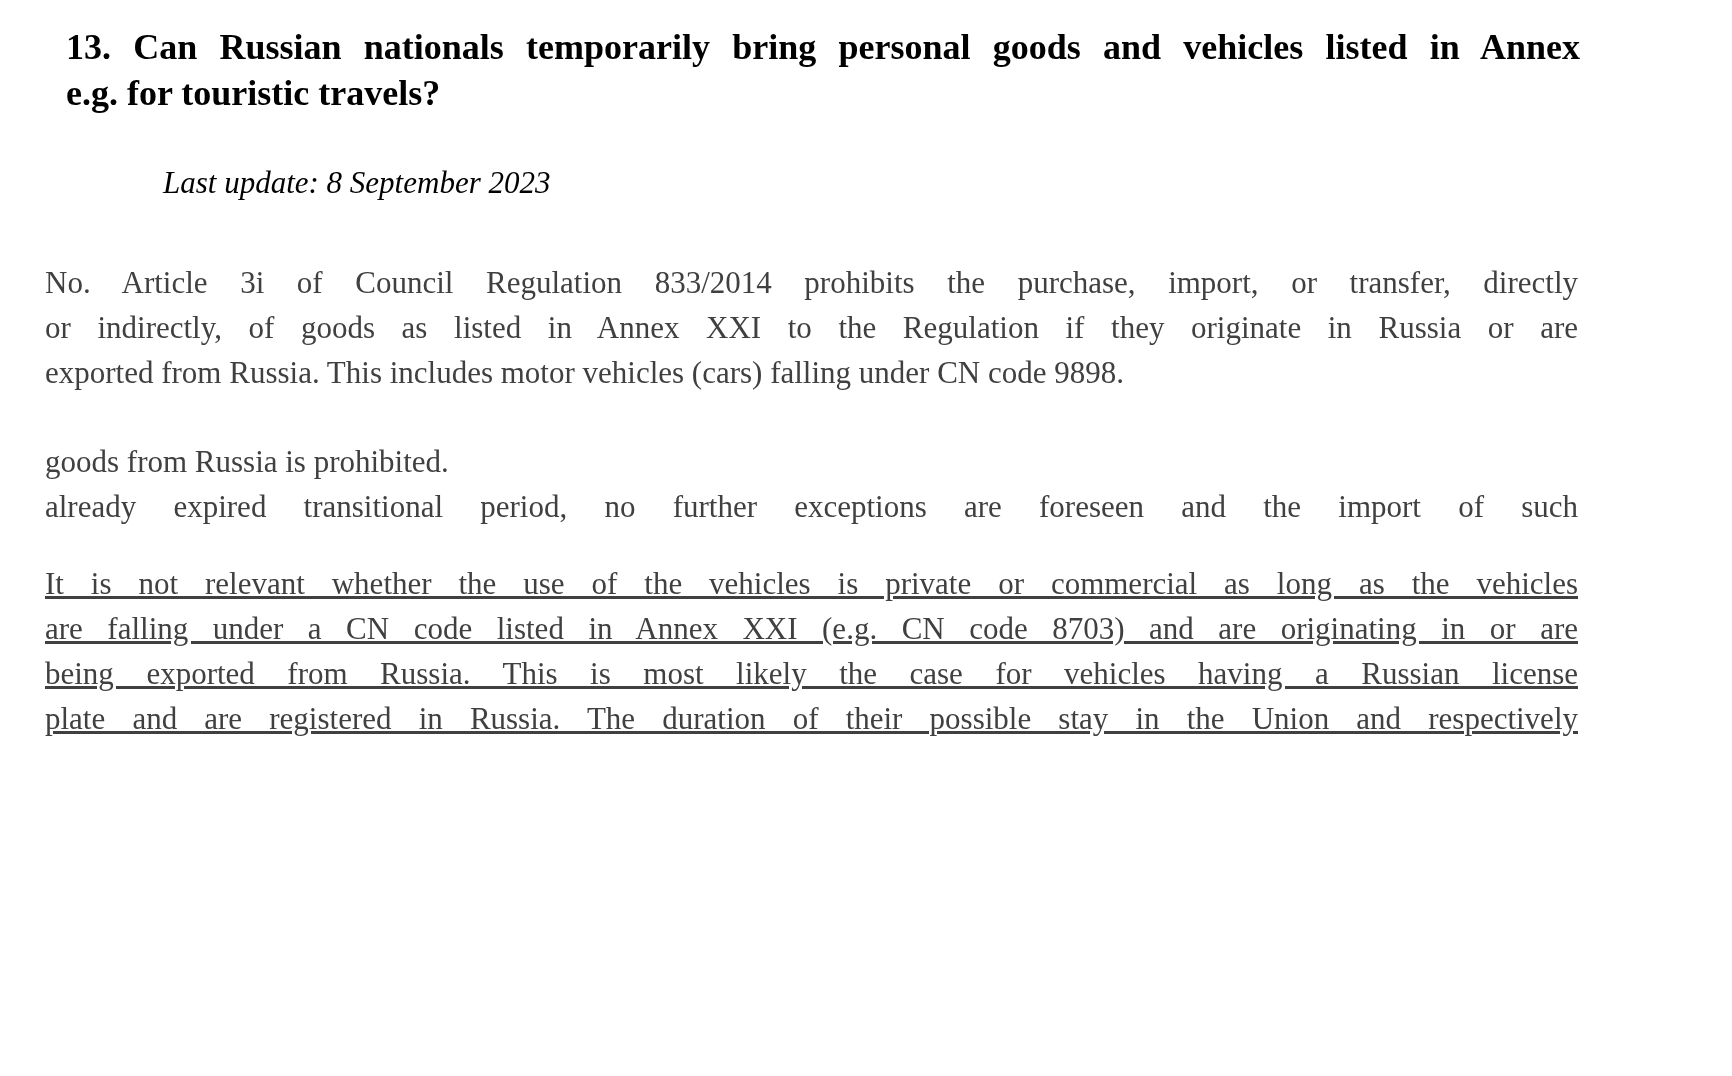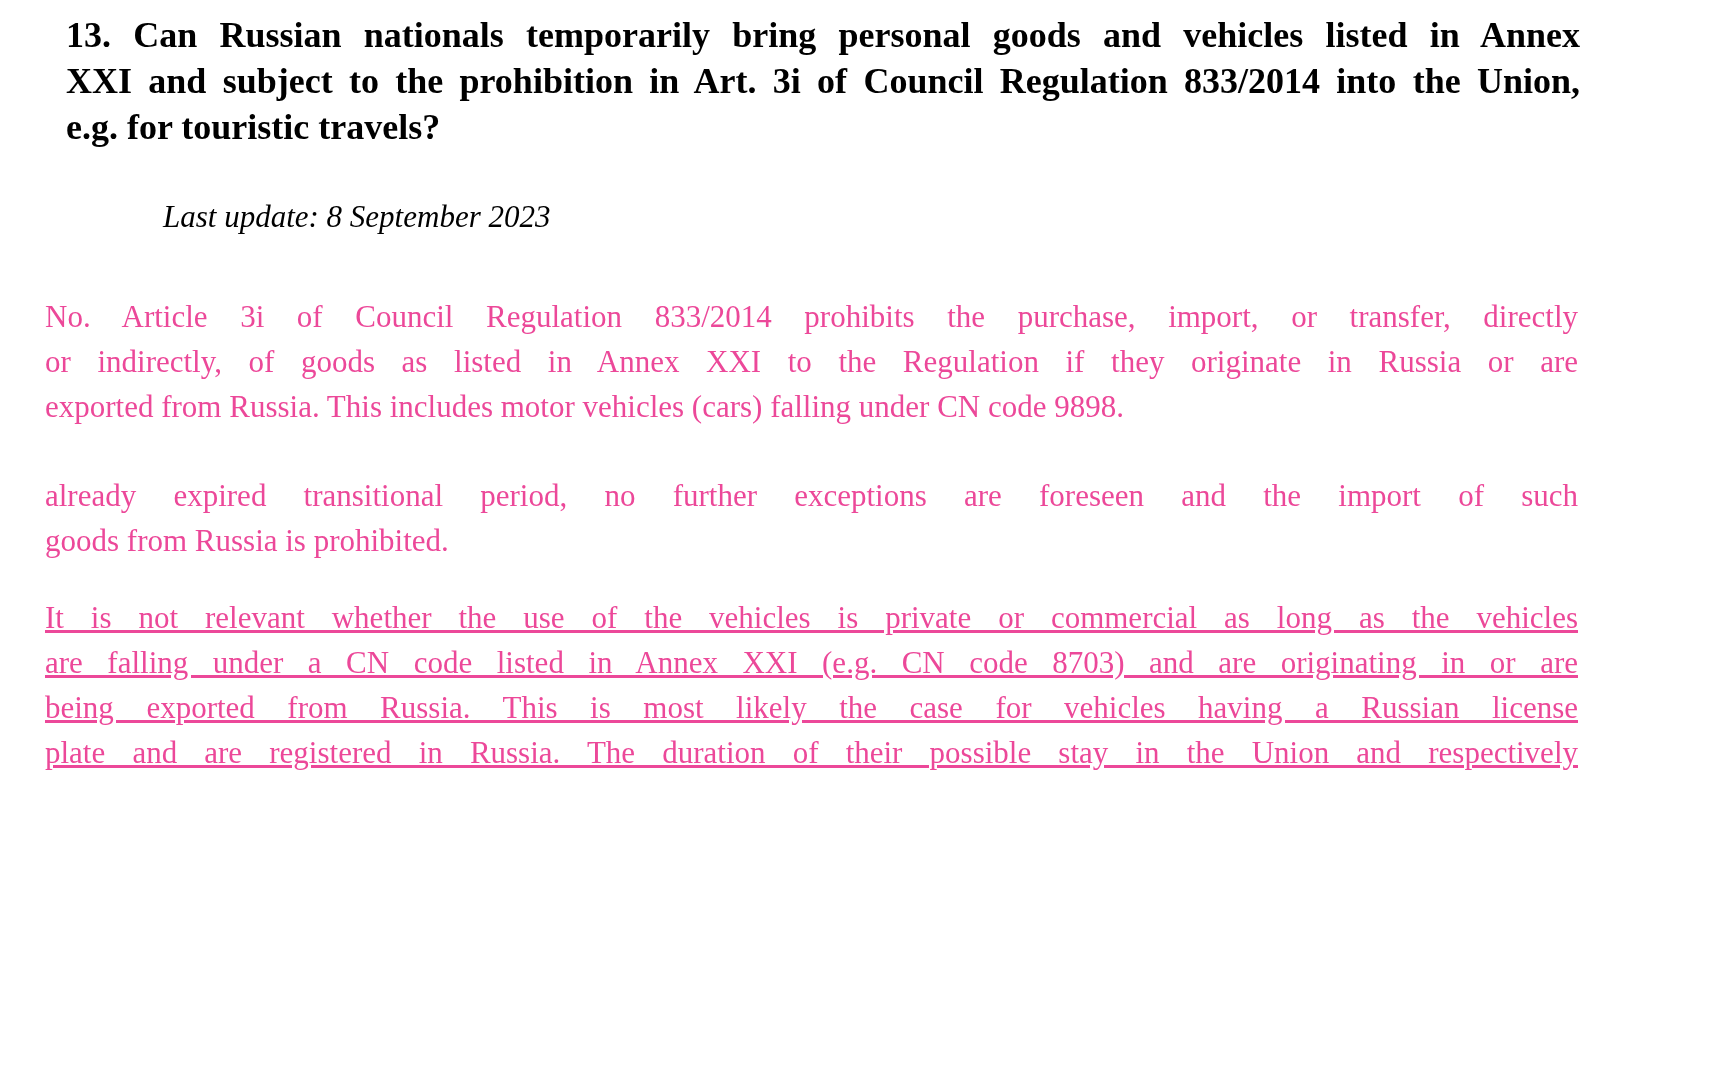--- a/index.html
+++ b/index.html
@@ -6,21 +6,21 @@
     margin: 0;
     padding: 0;
     background: #ffffff;
   }
   .page {
     position: relative;
     width: 1732px;
     height: 1060px;
     background: #ffffff;
     box-sizing: border-box;
-    padding: 12px 152px 0 45px;
+    padding: 24px 152px 0 45px;
     overflow: hidden;
     color: #000000;
     font-family: "Liberation Serif", "DejaVu Serif", serif;
   }
   .heading {
     margin: 0 0 0 21px;
     font-weight: bold;
     font-size: 36px;
     line-height: 46px;
     color: #000000;
@@ -29,53 +29,52 @@
     margin: 46px 0 17px 118px;
     font-style: italic;
     font-size: 31px;
     line-height: 42px;
     color: #000000;
   }
   .para {
     font-size: 31px;
     line-height: 45px;
     margin: 44px 2px 0 0;
-    color: #ec4899;
+    color: #404040;
   }
   #paragraphs .para:first-child { margin-top: 56px; }
   #paragraphs .para:last-child  { margin-top: 32px; text-decoration: underline; }
   .line {
     text-align: justify;
     text-align-last: justify;
   }
   .line.last {
     text-align-last: left;
   }
 </style>
 </head>
 <body>
 
 <div class="page">
   <h1 class="heading">
       <div class="line">13. Can Russian nationals temporarily bring personal goods and vehicles listed in Annex</div>
-      <div class="line">XXI and subject to the prohibition in Art. 3i of Council Regulation 833/2014 into the Union,</div>
       <div class="line last">e.g. for touristic travels?</div>
     </h1>
 
   <p class="last-update">Last update: 8 September 2023</p>
 
   <div id="paragraphs">
       <div class="para">
         <div class="line">No. Article 3i of Council Regulation 833/2014 prohibits the purchase, import, or transfer, directly</div>
         <div class="line">or indirectly, of goods as listed in Annex XXI to the Regulation if they originate in Russia or are</div>
         <div class="line last">exported from Russia. This includes motor vehicles (cars) falling under CN code 9898.</div>
       </div>
       <div class="para">
+        <div class="line last">goods from Russia is prohibited.</div>
         <div class="line">already expired transitional period, no further exceptions are foreseen and the import of such</div>
-        <div class="line last">goods from Russia is prohibited.</div>
       </div>
       <div class="para">
         <div class="line">It is not relevant whether the use of the vehicles is private or commercial as long as the vehicles</div>
         <div class="line">are falling under a CN code listed in Annex XXI (e.g. CN code 8703) and are originating in or are</div>
         <div class="line">being exported from Russia. This is most likely the case for vehicles having a Russian license</div>
         <div class="line">plate and are registered in Russia. The duration of their possible stay in the Union and respectively</div>
       </div>
     </div>
 </div>
 

